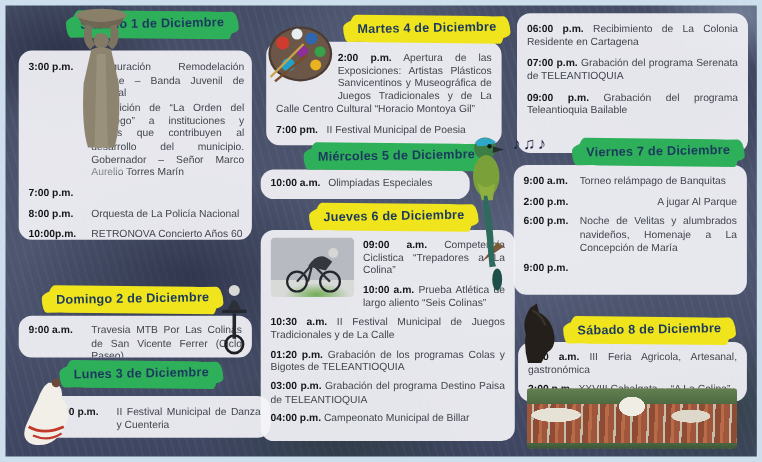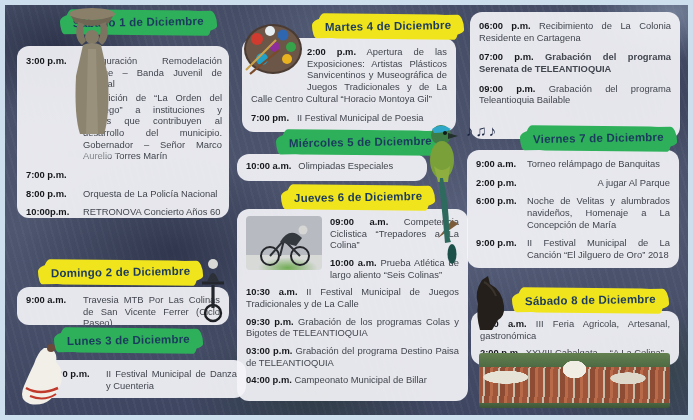--- a/index.html
+++ b/index.html
@@ -220,39 +220,39 @@
     </p>
     <p class="pev">
       <b>10:00 a.m.</b>
       <span>Prueba Atlética de largo aliento “Seis Colinas”</span>
     </p>
     <p class="pev">
       <b>10:30 a.m.</b>
       <span>II Festival Municipal de Juegos Tradicionales y de La Calle</span>
     </p>
     <p class="pev">
-      <b>09:30 p.m.</b>
+      <b>01:20 p.m.</b>
       <span>Grabación de los programas Colas y Bigotes de TELEANTIOQUIA</span>
     </p>
     <p class="pev">
       <b>03:00 p.m.</b>
       <span>Grabación del programa Destino Paisa de TELEANTIOQUIA</span>
     </p>
     <p class="pev">
       <b>04:00 p.m.</b>
       <span>Campeonato Municipal de Billar</span>
     </p>
   </div>
 
   <div class="card" style="left:470px;top:12px;width:210px;height:127px;padding:8px 9px;">
     <p class="pev" style="margin-bottom:8px;">
       <b>06:00 p.m.</b>
       <span>Recibimiento de La Colonia Residente en Cartagena</span>
     </p>
-    <p class="pev" style="margin-bottom:8px;font-weight:bold;">
+    <p class="pev" style="margin-bottom:8px;">
       <b>07:00 p.m.</b>
       <span>Grabación del programa Serenata de TELEANTIOQUIA</span>
     </p>
     <p class="pev">
       <b>09:00 p.m.</b>
       <span>Grabación del programa Teleantioquia Bailable</span>
     </p>
   </div>
 
   <div class="hl green" style="left:520px;top:128px;">Viernes 7 de Diciembre</div>
@@ -265,21 +265,20 @@
     <div class="row">
       <span class="t">2:00 p.m.</span>
       <span class="d" style="text-align:right;">A jugar Al Parque</span>
     </div>
     <div class="row">
       <span class="t">6:00 p.m.</span>
       <span class="d">Noche de Velitas y alumbrados navideños, Homenaje a La Concepción de María</span>
     </div>
     <div class="row">
       <span class="t">9:00 p.m.</span>
-      <span class="d">II Festival Municipal de La Canción “El Jilguero de Oro” 2018</span>
     </div>
   </div>
 
   <div class="hl yellow" style="left:512px;top:290px;">Sábado 8 de Diciembre</div>
 
   <div class="card" style="left:471px;top:311px;width:208px;height:54px;padding:7px 9px;">
     <p class="pev">
       <b>9:00 a.m.</b>
       <span>III Feria Agricola, Artesanal, gastronómica</span>
     </p>

